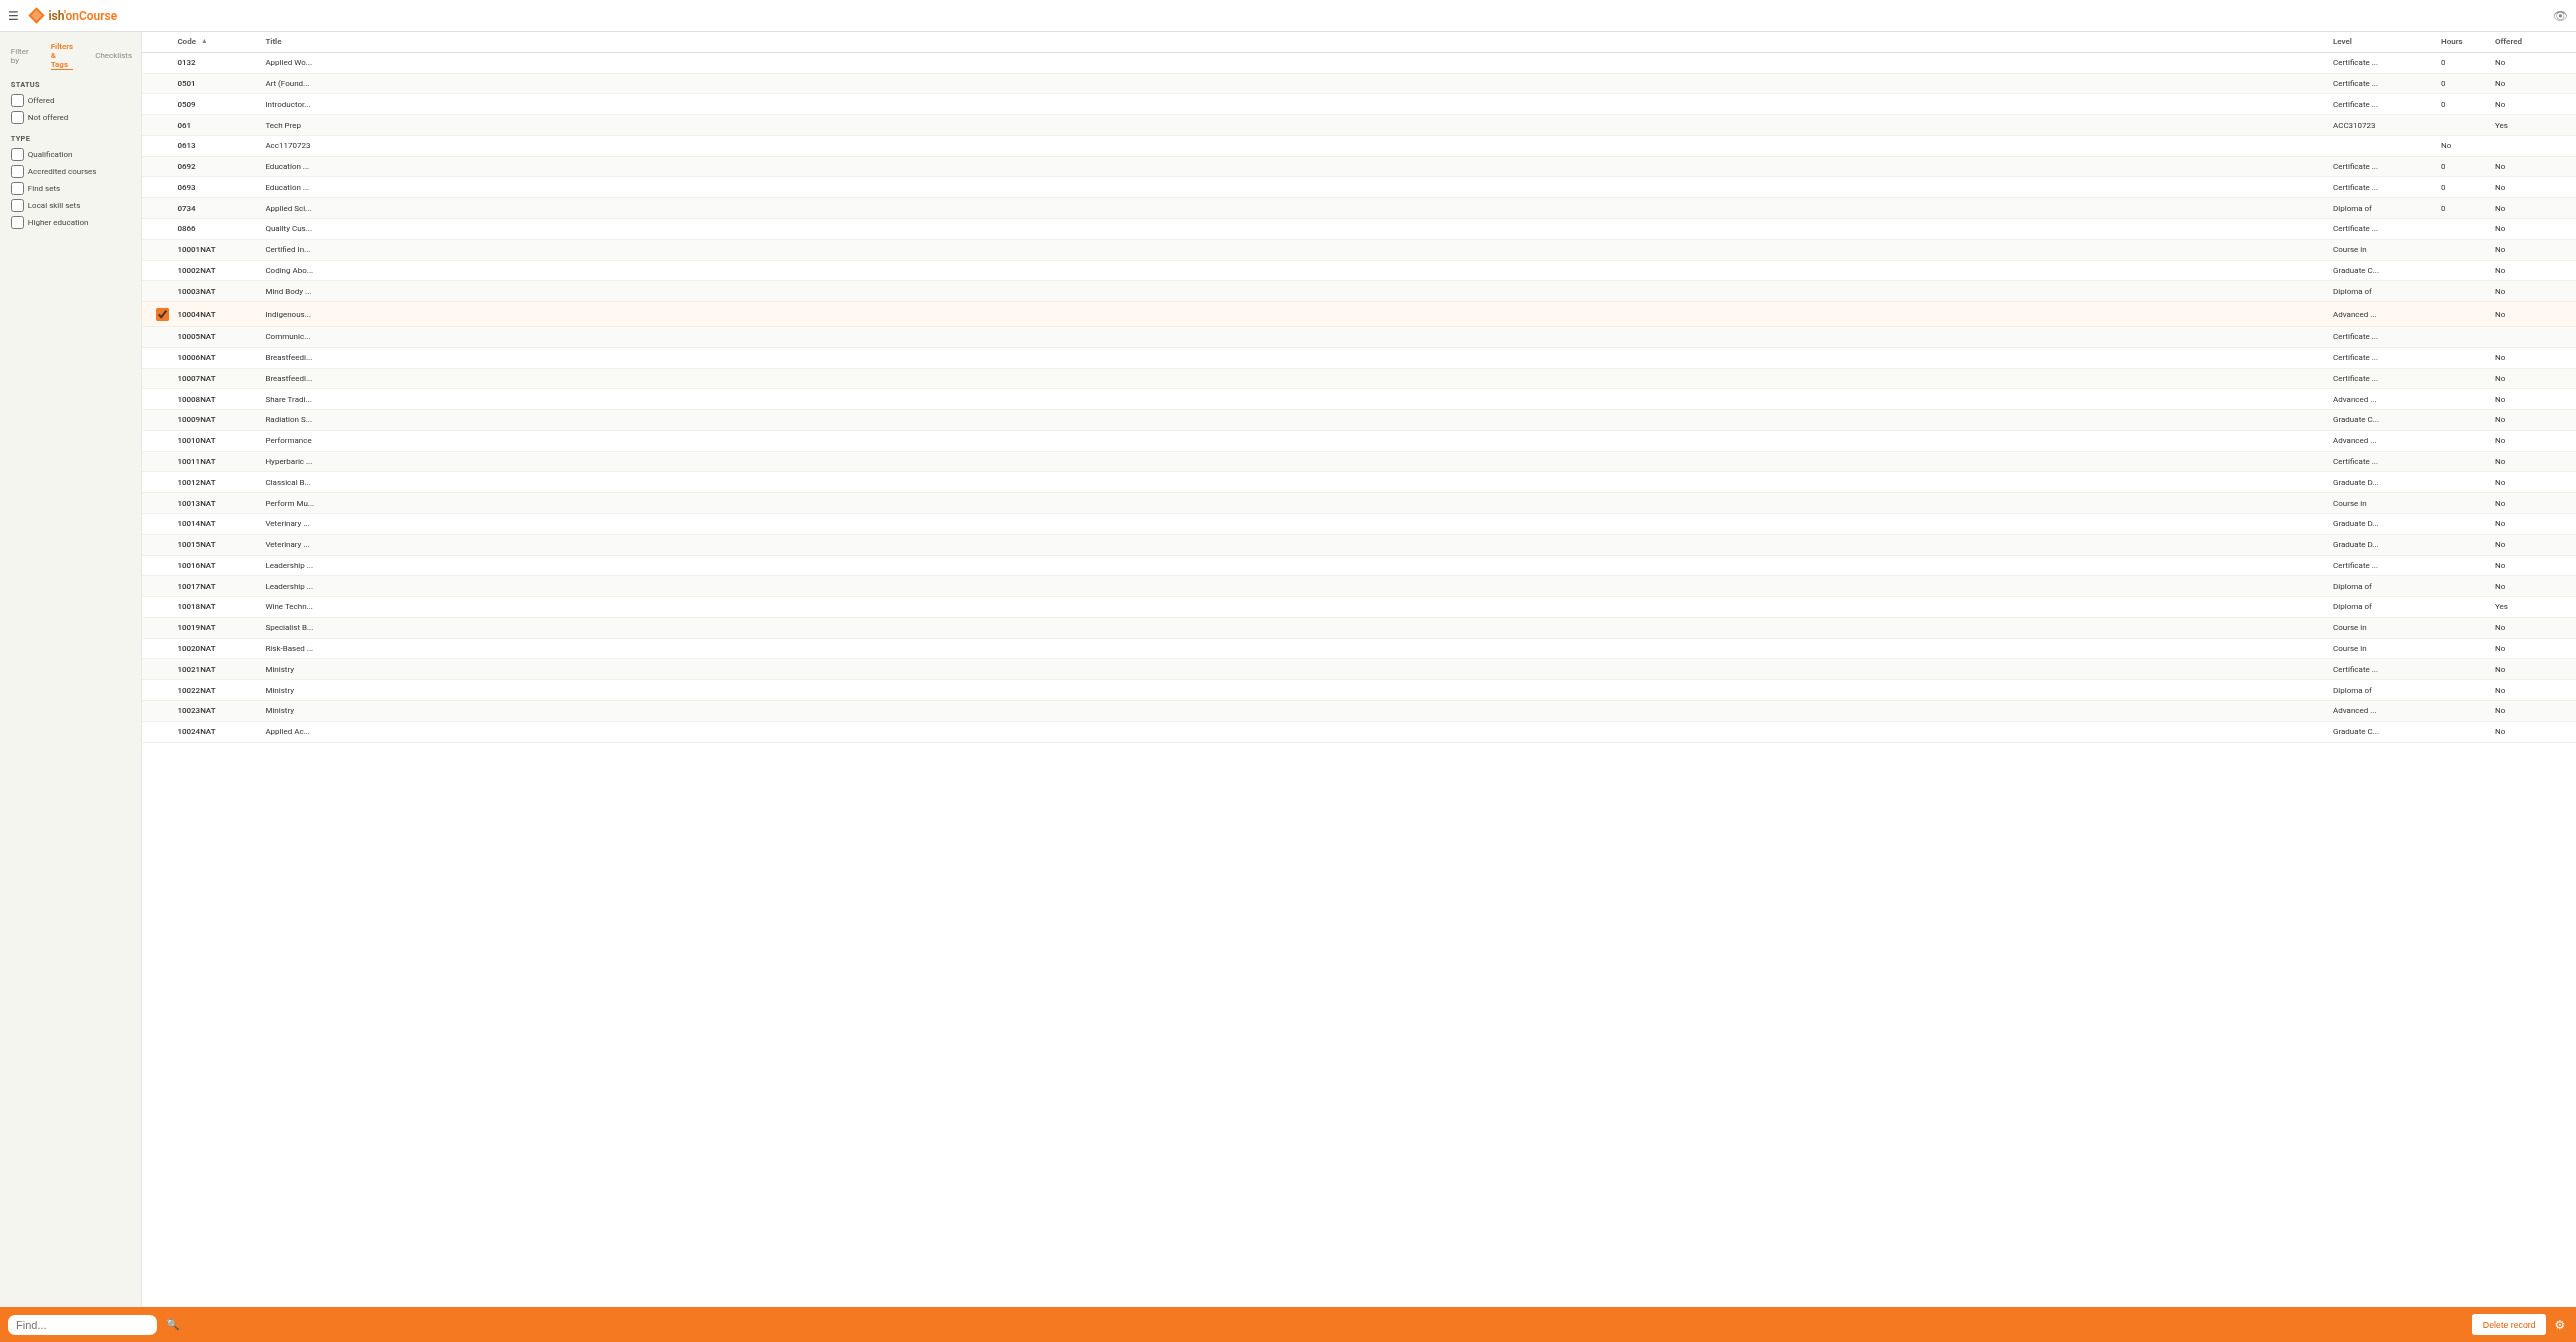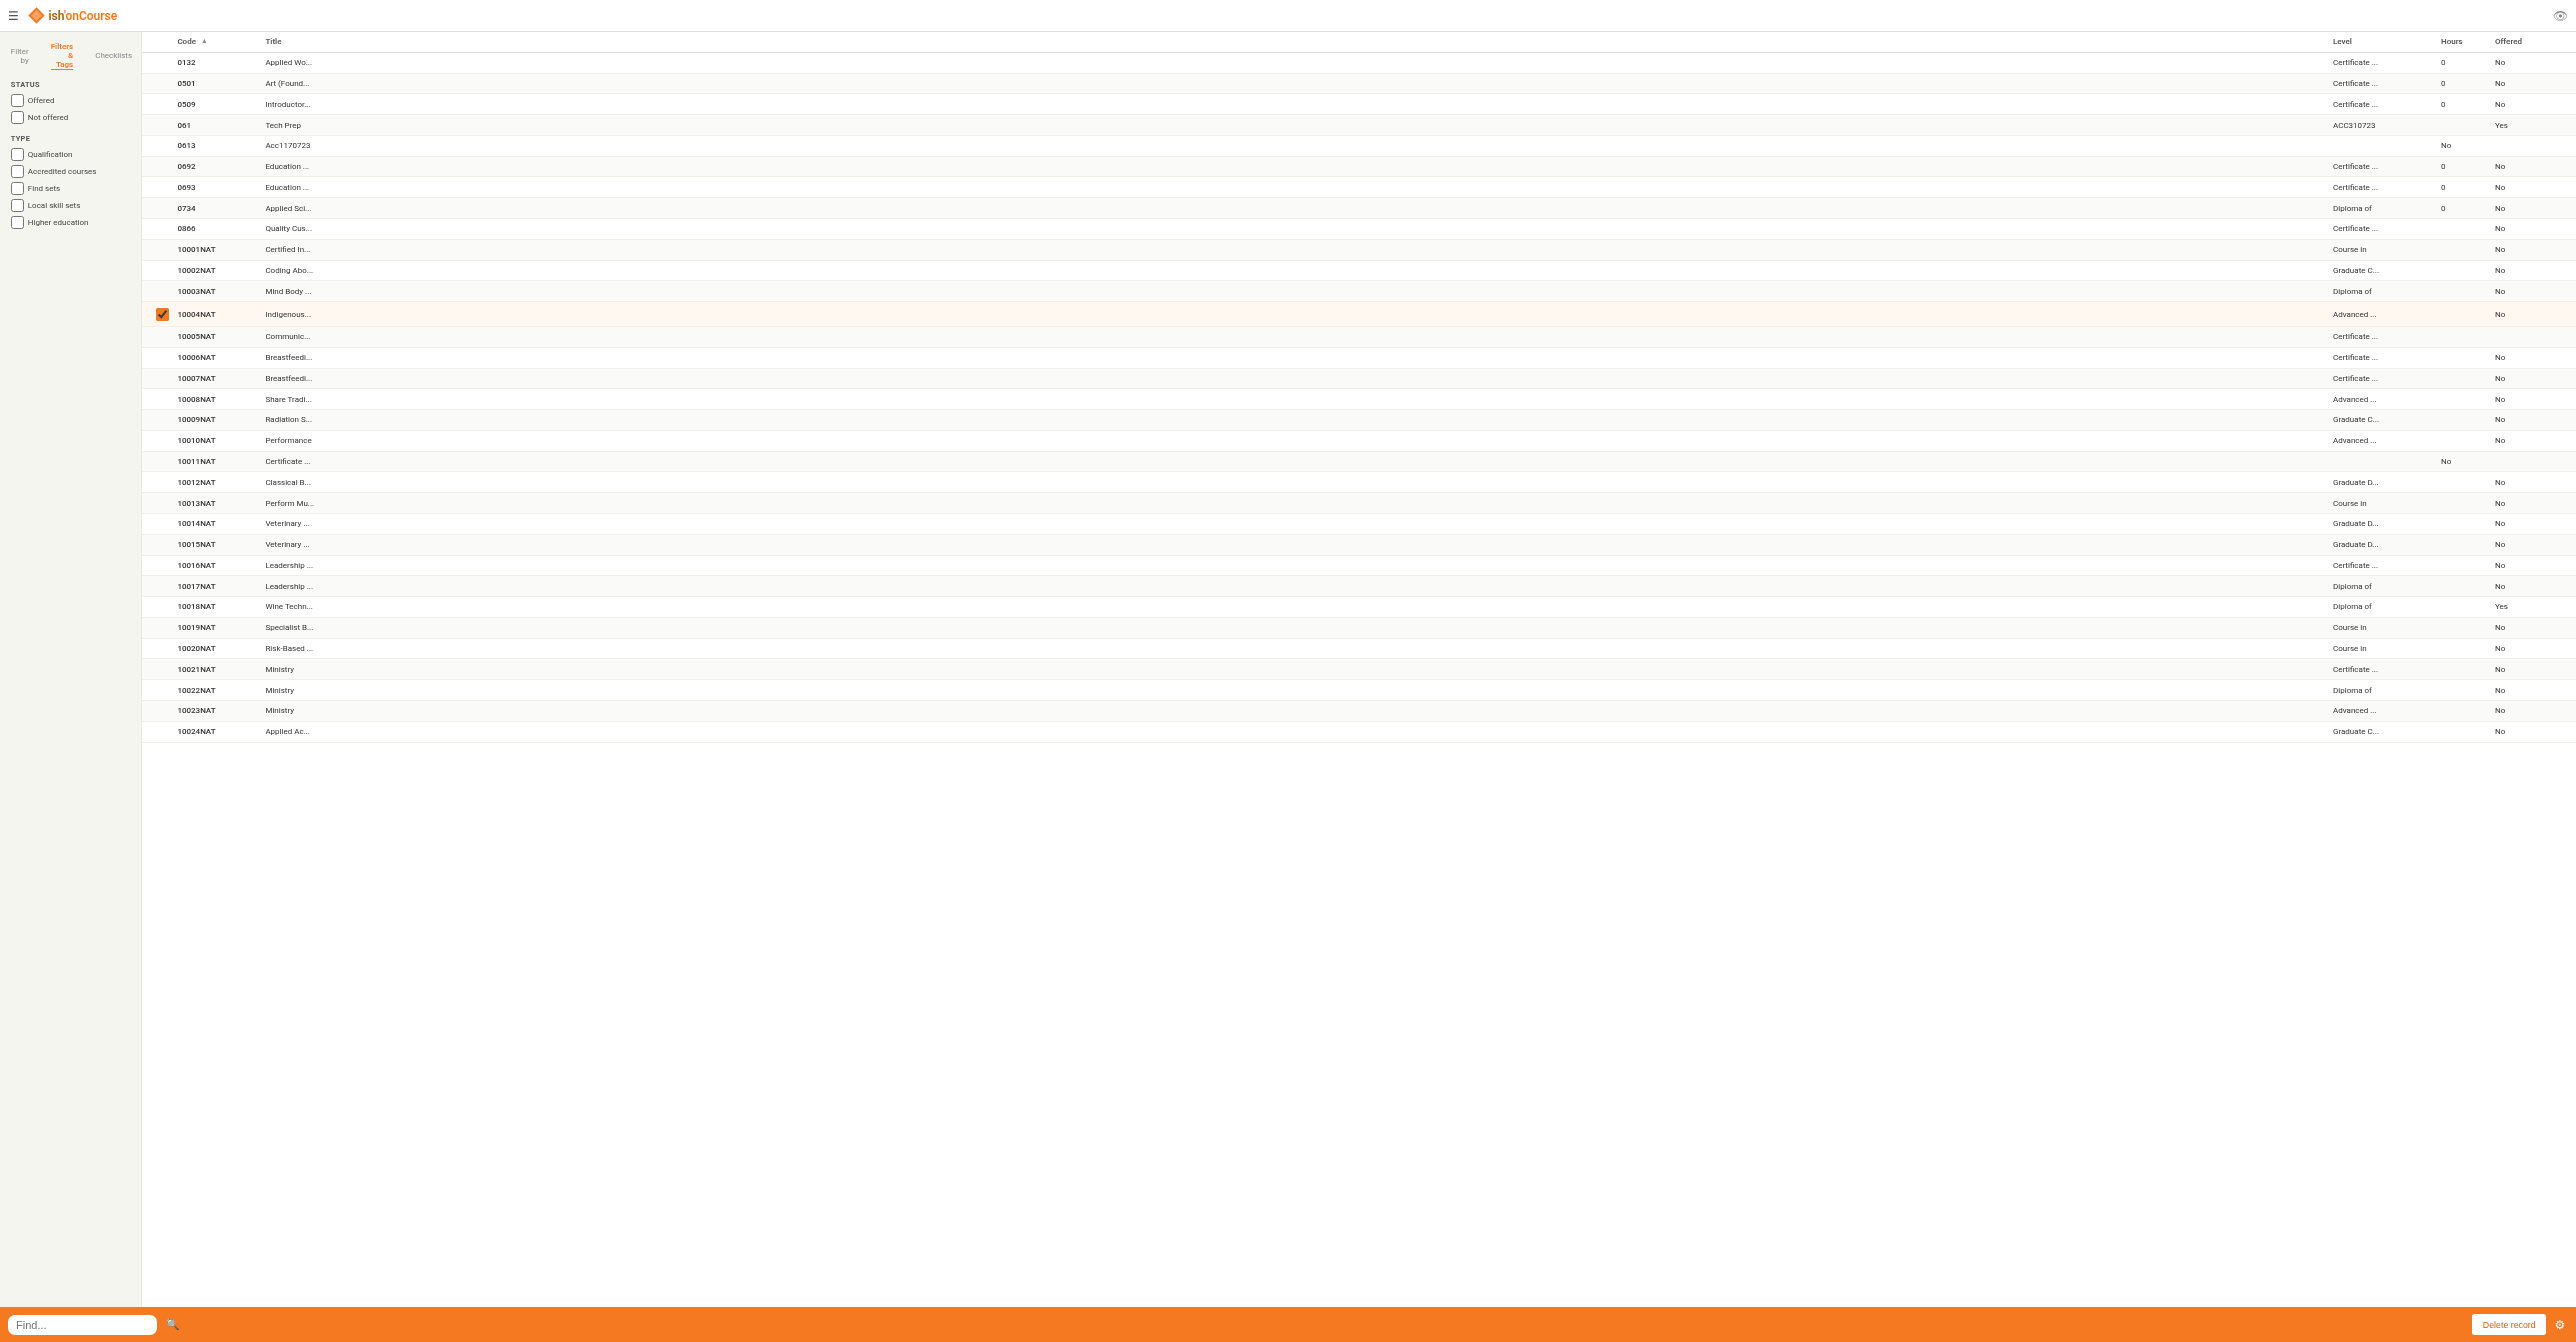--- a/index.html
+++ b/index.html
@@ -26,21 +26,21 @@
 
     
     .sidebar {
       width: 142px;
       background: #f5f5f0;
       padding: 9.5px 10.8px;
       flex-shrink: 0;
       border-right: 0.7px solid #e8e8e0;
       overflow-y: auto;
     }
-    .filter-bar { display: flex; align-items: center; gap: 22px; margin-bottom: 9.5px; font-size: 8px; color: #888; text-align: right; }
+    .filter-bar { display: flex; align-items: center; gap: 22px; margin-bottom: 9.5px; font-size: 8px; color: #888; }
     .filter-tab { color: #f47920; font-weight: 600; text-decoration: none; cursor: pointer; border-bottom: 1.4px solid #f47920; padding-bottom: 0.7px; }
     .filter-tab-inactive { color: #888; cursor: pointer; }
     .section-title { font-size: 7.4px; font-weight: 700; color: #555; text-transform: uppercase; letter-spacing: 0.3px; margin-bottom: 5.4px; margin-top: 2.7px; }
     .checkbox-item { display: flex; align-items: center; gap: 4px; margin-bottom: 4px; font-size: 8px; color: #444; cursor: pointer; }
     .checkbox-item input[type="checkbox"] { accent-color: #f47920; cursor: pointer; }
     .section-gap { margin-top: 9.5px; }
 
     
     .content-area { flex: 1; display: flex; flex-direction: column; overflow: hidden; background: #fff; }
 
@@ -367,20 +367,21 @@
           <div class="td checkbox-cell"></div>
           <div class="td code">10010NAT</div>
           <div class="td">Performance</div>
           <div class="td">Advanced ...</div>
           <div class="td"></div>
           <div class="td">No</div>
         </div>
         <div class="table-row alt">
           <div class="td checkbox-cell"></div>
           <div class="td code">10011NAT</div>
+          <div class="td">Hyperbaric ...</div>
           <div class="td">Certificate ...</div>
           <div class="td"></div>
           <div class="td">No</div>
         </div>
         <div class="table-row">
           <div class="td checkbox-cell"></div>
           <div class="td code">10012NAT</div>
           <div class="td">Classical B...</div>
           <div class="td">Graduate D...</div>
           <div class="td"></div>

